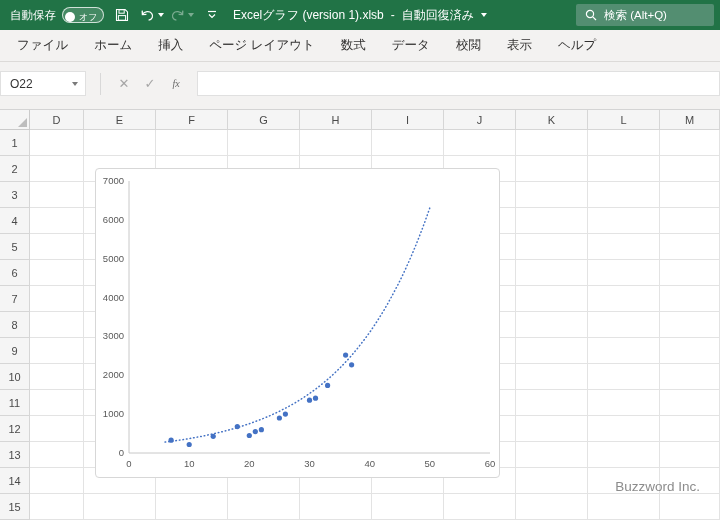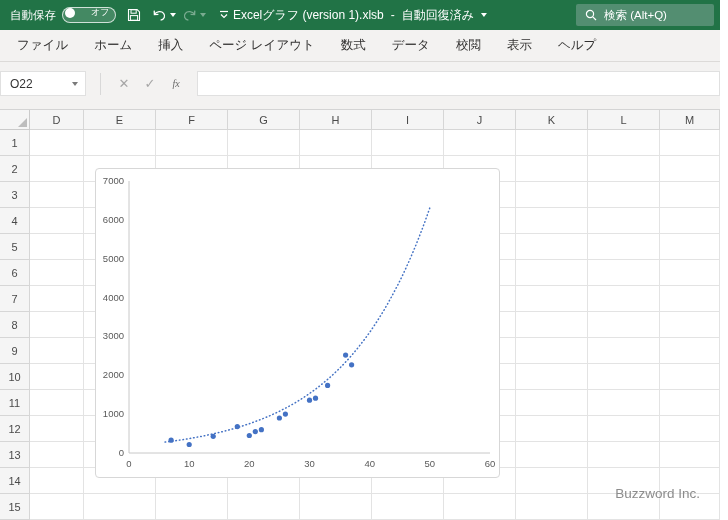--- a/index.html
+++ b/index.html
@@ -4,21 +4,21 @@
 <style>
   * { margin:0; padding:0; box-sizing:border-box; }
   html, body { width:728px; height:520px; overflow:hidden; }
   body { font-family:"Liberation Sans","DejaVu Sans",sans-serif; background:#fff; }
   .app { width:720px; height:520px; display:flex; flex-direction:column; }
 
   
   .titlebar { flex:0 0 30px; background:#217346; position:relative; display:flex; align-items:center; color:#fff; }
   .tb-left { display:flex; align-items:center; gap:6px; padding-left:10px; }
   .autosave-label { font-size:11.5px; }
-  .toggle { height:16px; border-radius:9px; background:rgba(255,255,255,0.16); border:1px solid rgba(255,255,255,0.75); display:flex; align-items:flex-start; gap:16px; padding:0 6px 0 2px; cursor:pointer; }
+  .toggle { height:16px; border-radius:9px; background:rgba(255,255,255,0.16); border:1px solid rgba(255,255,255,0.75); display:flex; align-items:flex-end; gap:4px; padding:0 6px 0 2px; cursor:pointer; }
   .toggle-knob { width:10px; height:10px; border-radius:50%; background:#fff; flex:0 0 auto; }
   .toggle-state { font-size:9px; line-height:1; }
   .tb-btn { height:24px; min-width:24px; display:flex; align-items:center; justify-content:center; gap:3px; cursor:pointer; border-radius:2px; }
   .dim { opacity:0.4; }
   .tb-title { position:absolute; left:50%; top:0; height:30px; transform:translateX(-50%); display:flex; align-items:center; gap:7px; font-size:12px; white-space:nowrap; }
   .search-box { position:absolute; top:4px; right:6px; width:138px; height:22px; background:#538e71; border-radius:2px; display:flex; align-items:center; gap:7px; padding:8px 9px; cursor:text; }
   .search-text { font-size:11.5px; color:#fff; }
   .chev { width:0; height:0; border-left:3.5px solid transparent; border-right:3.5px solid transparent; border-top:4px solid #fff; display:inline-block; }
 
   
@@ -41,21 +41,21 @@
   .grid { display:grid; grid-template-columns:30px 54px repeat(8,72px) 1fr; grid-template-rows:20px repeat(15,26px); }
   .corner { position:relative; background:#f5f5f5; border-right:1px solid #cbcbcb; border-bottom:1px solid #cbcbcb; cursor:pointer; }
   .corner::after { content:""; position:absolute; right:2px; bottom:2px; border-left:9px solid transparent; border-bottom:9px solid #bdbdbd; }
   .colhdr, .rowhdr { background:#f5f5f5; border-right:1px solid #d6d6d6; border-bottom:1px solid #d6d6d6; display:flex; align-items:center; justify-content:center; font-size:11px; color:#4a4a4a; cursor:pointer; }
   .cell { background:#fff; border-right:1px solid #e3e3e3; border-bottom:1px solid #e3e3e3; cursor:cell; }
 
   
   .chart-frame { position:absolute; left:95px; top:58px; width:405px; height:310px; background:#fff; border:1px solid #d7d7d7; border-radius:4px; cursor:pointer; }
   .chart-frame svg { display:block; }
 
-  .watermark { position:absolute; right:20px; bottom:19px; font-size:13.5px; color:#8c8c8c; }
+  .watermark { position:absolute; right:20px; bottom:26px; font-size:13.5px; color:#8c8c8c; }
 </style>
 </head>
 <body>
 
 <div class="app">
 
   <div class="titlebar">
     <div class="tb-left">
       <span class="autosave-label">自動保存</span>
       <div class="toggle">

